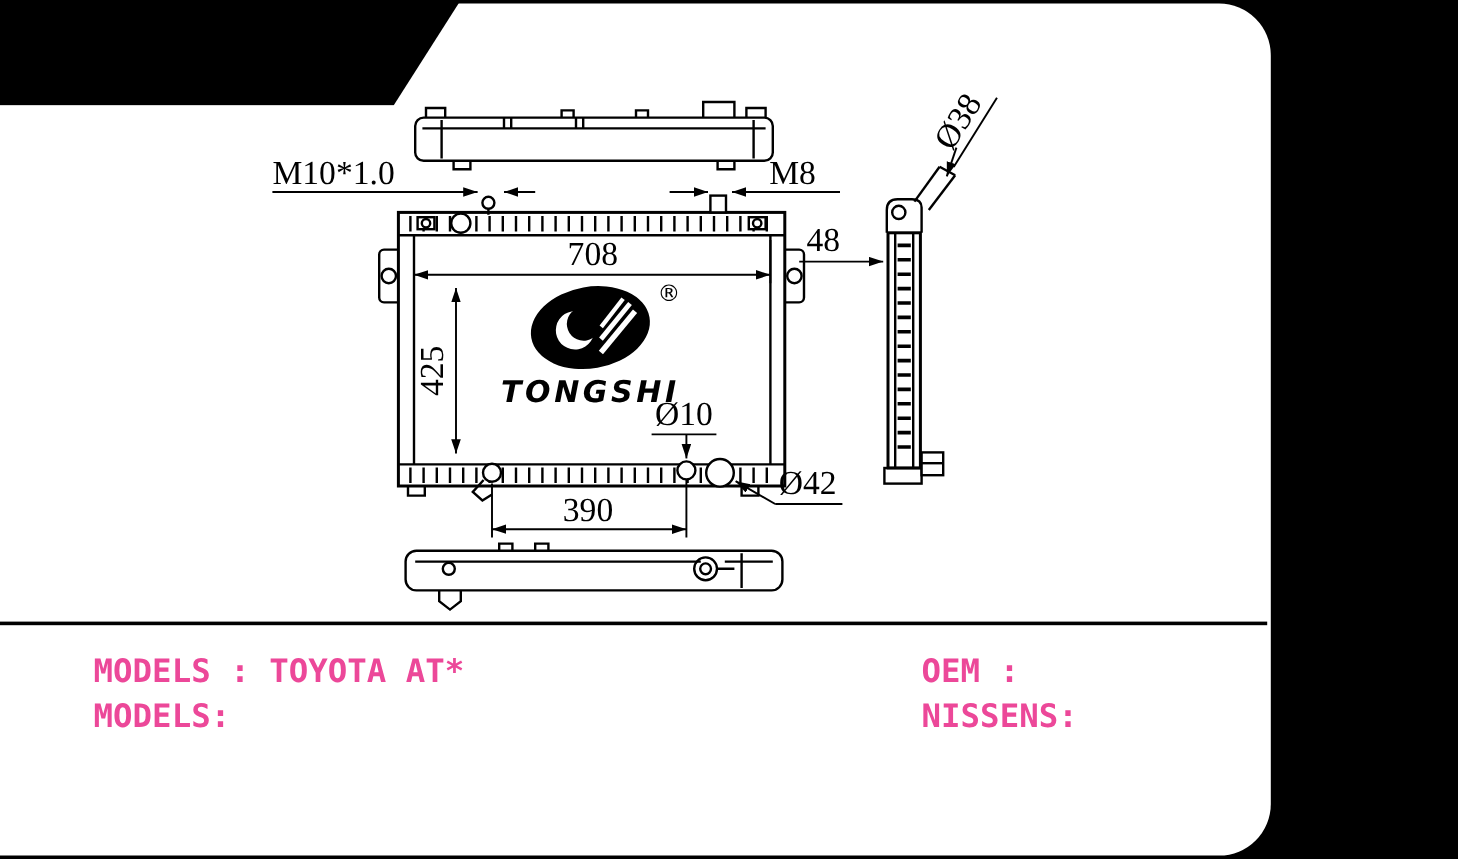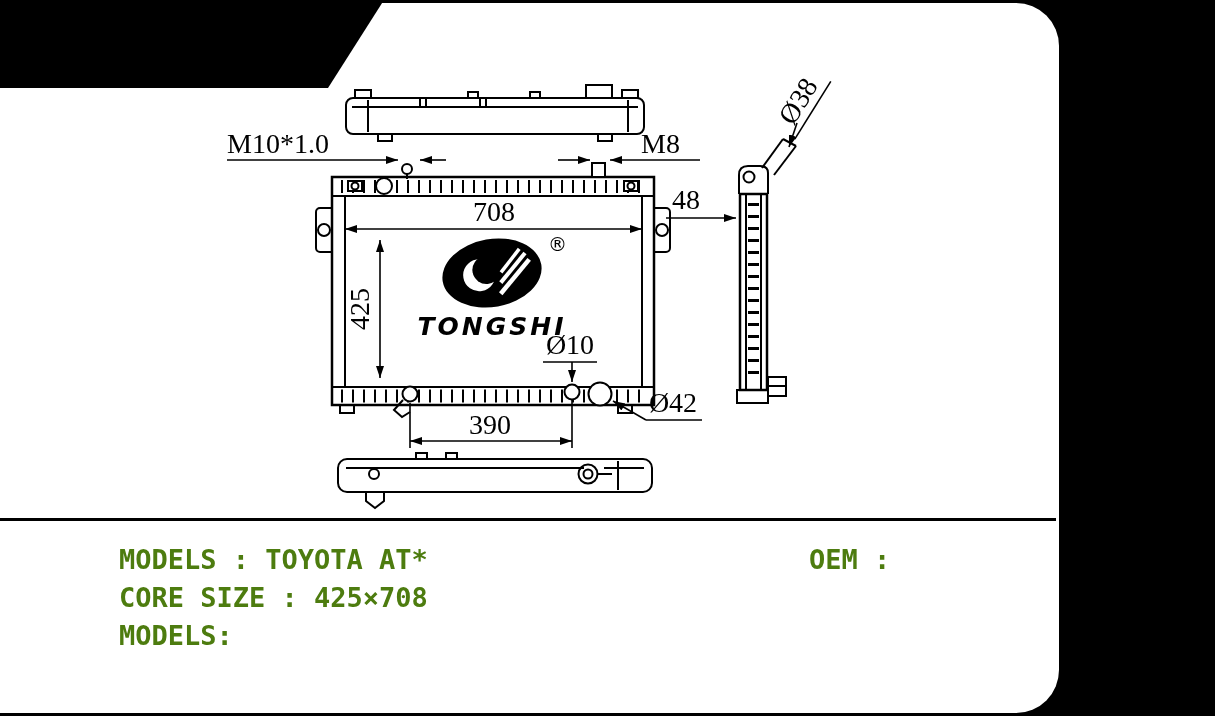--- a/index.html
+++ b/index.html
@@ -18,21 +18,21 @@
   .badge-text {
     position:absolute; left:92px; top:8px; color:#fff;
     font-size:58px; font-weight:bold; letter-spacing:1px;
     font-family:"Liberation Sans",sans-serif;
   }
   .drawing { position:absolute; left:0; top:0; width:1060px; height:518px; }
   .divider { position:absolute; left:0; top:515px; width:1056px; height:3px; background:#000; }
   .spec-col {
     position:absolute; display:flex; flex-direction:column;
     font-family:"DejaVu Sans Mono","Liberation Mono",monospace;
-    font-weight:700; font-size:27px; color:#4d7c0f;margin-left:41px;
+    font-weight:700; font-size:27px; color:#ec4899;
   }
   .col-left { left:78px; top:538px; }
   .col-right { left:768px; top:538px; }
   .spec-line { white-space:pre; line-height:38px; }
   .dim { font-family:"Liberation Serif","DejaVu Serif",serif; font-size:28px; fill:#000; }
   .wordmark {
     font-family:"DejaVu Sans","Liberation Sans",sans-serif;
     font-size:25px; font-weight:bold; font-style:italic; letter-spacing:3px; fill:#000;
   }
   .rmark { font-family:"DejaVu Sans",sans-serif; font-size:19px; fill:#000; }
@@ -183,24 +183,24 @@
         <line x1="572" y1="397" x2="572" y2="445"></line>
         <line x1="410" y1="438" x2="572" y2="438" marker-start="url(#arrow-rev)" marker-end="url(#arrow)"></line>
         <text class="dim" x="490" y="431" text-anchor="middle" stroke="none">390</text>
       </g>
     </svg>
 
     <div class="divider"></div>
 
     <div class="spec-col col-left">
       <div class="spec-line">MODELS : TOYOTA AT*</div>
-      <div class="spec-line">CORE SIZE : 425×708</div>
       <div class="spec-line">MODELS:</div>
     </div>
 
     <div class="spec-col col-right">
       <div class="spec-line">OEM :</div>
+      <div class="spec-line">NISSENS:</div>
     </div>
   </div>
 
   <div class="badge"></div>
   <div class="badge-text">15272</div>
 </div>
 
 </body></html>

